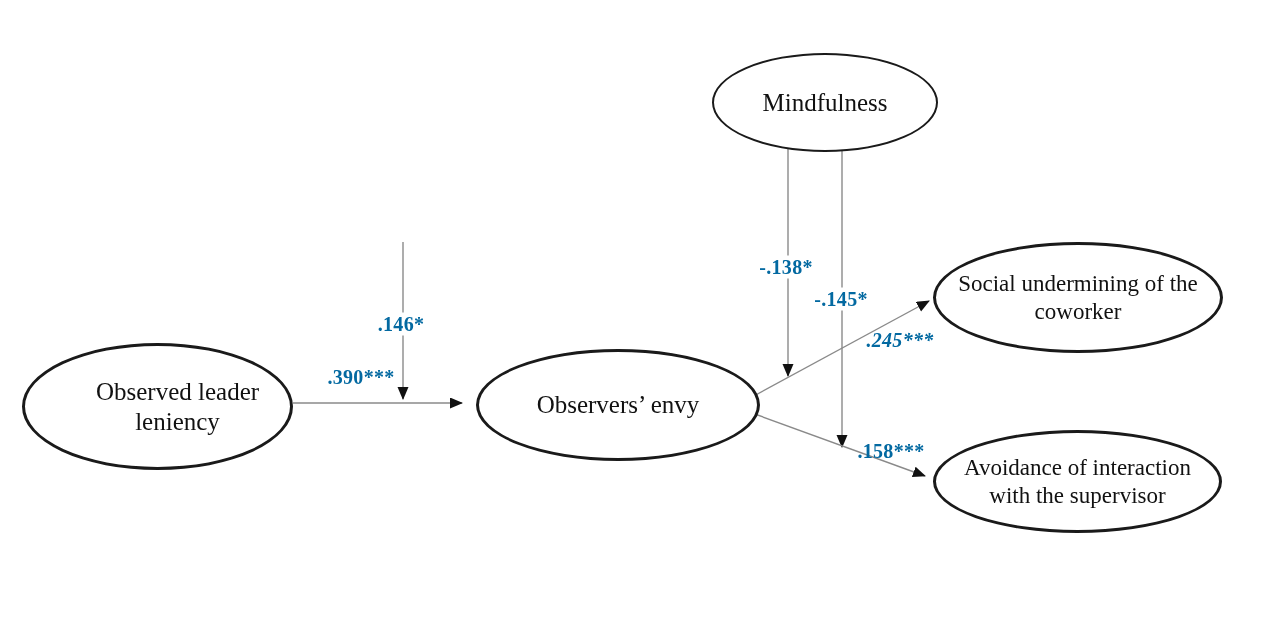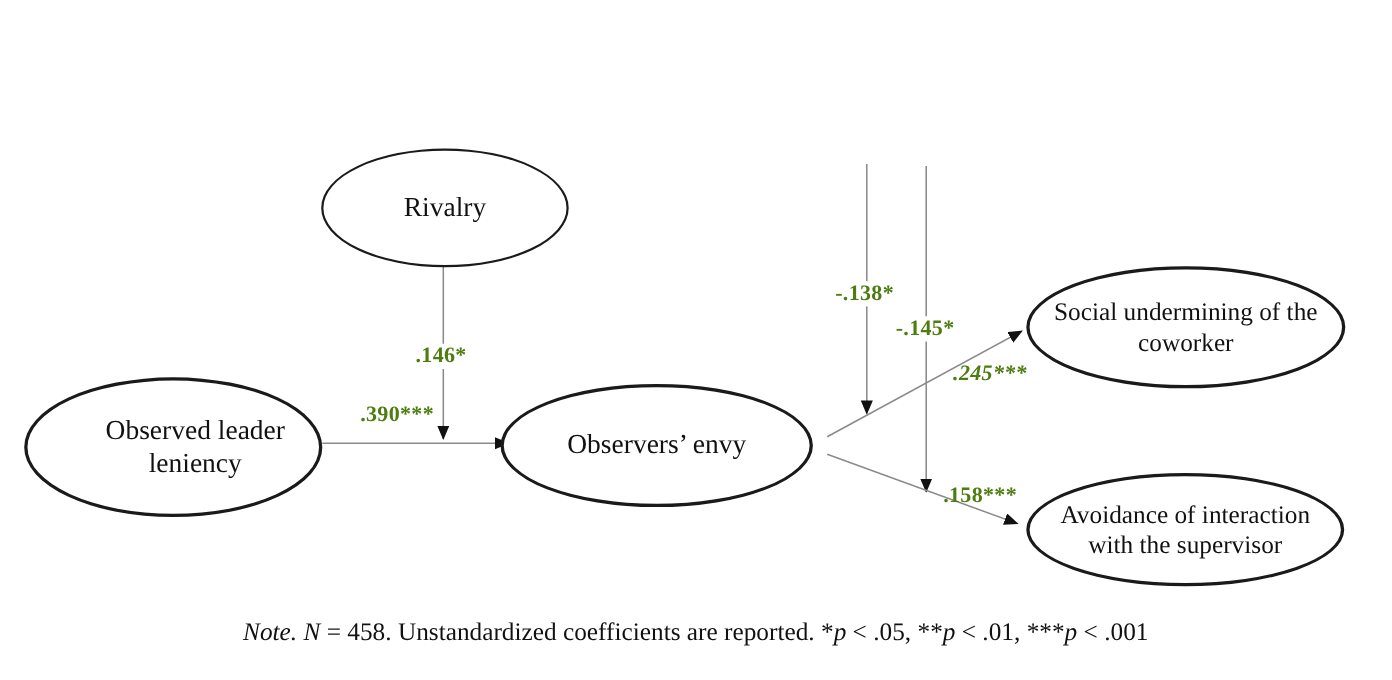--- a/index.html
+++ b/index.html
@@ -30,21 +30,21 @@
     line-height: 1.18;
     color: #111111;
   }
   .node.small .lbl { font-size: 23px; }
   .coef {
     position: absolute;
     transform: translate(-50%, -50%);
     font-weight: 700;
     font-size: 20px;
     letter-spacing: 0.3px;
-    color: #4d7c0f;
+    color: #0369a1;
     white-space: nowrap;
   }
   .coef.on-line { background: #ffffff; padding: 0 4px; }
   .note {
     position: absolute;
     left: 0;
     top: 562px;
     width: 1265px;
     text-align: center;
     font-size: 23px;
@@ -82,34 +82,31 @@
   <div class="coef on-line" style="left:401px; top:324px;">.146*</div>
   <div class="coef on-line" style="left:786px; top:267px;">-.138*</div>
   <div class="coef on-line" style="left:841px; top:299px;">-.145*</div>
   <div class="coef" style="left:900px; top:340px;font-style:italic;">.245***</div>
   <div class="coef" style="left:891px; top:431px;margin-top:20px;">.158***</div>
 
   <div class="node" style="left:22px; top:343px; width:271px; height:127px;justify-content:flex-end;">
     <div class="lbl w-leniency">Observed leader leniency</div>
   </div>
 
-  <div class="node thin" style="left:292px; top:135px; width:225px; height:108px;">
-    <div class="lbl">Rivalry</div>
+
+  <div class="node thin" style="left:712px; top:53px; width:226px; height:99px;">
+    <div class="lbl">Mindfulness</div>
   </div>
 
-
-  <div class="node" style="left:455px; top:349px; width:284px; height:112px;">
+  <div class="node" style="left:476px; top:349px; width:284px; height:112px;">
     <div class="lbl">Observers’ envy</div>
   </div>
 
   <div class="node small" style="left:933px; top:242px; width:290px; height:111px;">
     <div class="lbl w-undermine">Social undermining of the coworker</div>
   </div>
 
   <div class="node small" style="left:933px; top:430px; width:289px; height:103px;text-align:center;">
     <div class="lbl w-avoidance">Avoidance of interaction with the supervisor</div>
   </div>
 
-  <div class="note">
-    <span class="it">Note. </span><span class="it">N</span><span> = 458. Unstandardized coefficients are reported. *</span><span class="it">p</span><span> &lt; .05, **</span><span class="it">p</span><span> &lt; .01, ***</span><span class="it">p</span><span> &lt; .001</span>
-  </div>
 
 </div>
 
 </body></html>

